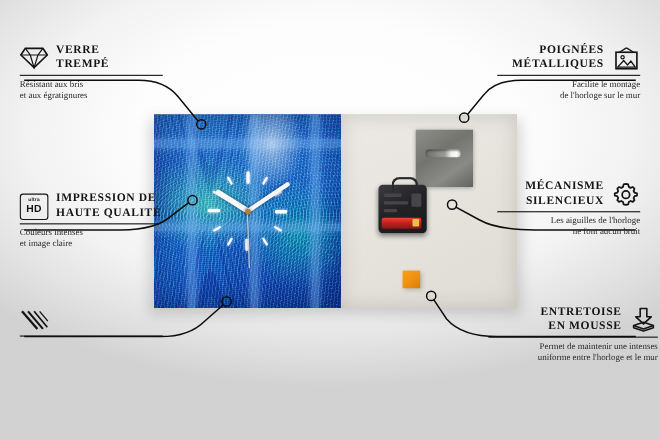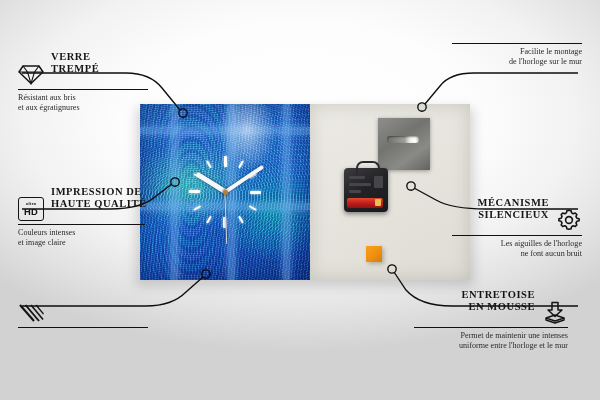--- a/index.html
+++ b/index.html
@@ -100,21 +100,21 @@
   .callout .rule{height:1.3px;background:#111;margin:3px 0 3px;}
   .callout .sub{
     font-family:"Liberation Serif", serif;font-size:8.1px;line-height:10px;color:#2a2a2a;white-space:pre-line;
   }
   .left .row{justify-content:flex-start;}
   .left .ttl{text-align:left;}
   .left .sub{text-align:left;}
   .right .row{justify-content:flex-end;}
   .right .ttl{text-align:right;}
   .right .sub{text-align:right;}
-  .ico{flex:0 0 auto;width:26px;height:24px;display:flex;align-items:center;justify-content:center;margin-top:22px;}
+  .ico{flex:0 0 auto;width:26px;height:24px;display:flex;align-items:center;justify-content:center;}
   .ico svg{display:block;}
   #hd-badge{
     width:25px;height:22px;border:1.4px solid #141414;border-radius:3px;
     display:flex;flex-direction:column;align-items:center;justify-content:center;line-height:1;
   }
   #hd-badge .u{font-family:"Liberation Sans",sans-serif;font-size:4.4px;font-weight:bold;letter-spacing:.2px;color:#141414;}
   #hd-badge .h{font-family:"Liberation Sans",sans-serif;font-size:9.4px;font-weight:bold;letter-spacing:.3px;color:#141414;margin-top:.5px;}
   
   #links{position:absolute;left:0;top:0;width:600px;height:400px;pointer-events:none;}
   #links path{fill:none;stroke:#0d0d0d;stroke-width:1.35;}
@@ -260,42 +260,54 @@
           <path d="M7.5 3 L21 19" stroke="#141414" stroke-width="1.9" fill="none"></path>
           <path d="M13 3 L25 17.5" stroke="#141414" stroke-width="1.6" fill="none"></path>
           <path d="M18 3 L25.5 12" stroke="#141414" stroke-width="1.2" fill="none"></path>
         </svg>
       </span>
     </div>
     <div class="rule" style="width:130px"></div>
   </div>
 
   <div class="callout right" style="left:452px;top:40px;width:130px;">
+    <div class="row">
+      <span class="ttl">POIGNÉES
+MÉTALLIQUES</span>
+      <span class="ico">
+        <svg width="25" height="22" viewBox="0 0 25 22">
+          <path d="M12.5 1.5 L6 5.5 M12.5 1.5 L19 5.5" stroke="#141414" stroke-width="1.2" fill="none"></path>
+          <rect x="3" y="5.5" width="19" height="15" fill="none" stroke="#141414" stroke-width="1.5"></rect>
+          <circle cx="9" cy="10" r="1.5" fill="none" stroke="#141414" stroke-width="1.1"></circle>
+          <path d="M4.5 19 L10 13 L13.5 17 L16.5 13.5 L20.5 19 Z" fill="none" stroke="#141414" stroke-width="1.2"></path>
+        </svg>
+      </span>
+    </div>
     <div class="rule" style="width:130px"></div>
     <div class="sub">Facilite le montage
 de l'horloge sur le mur</div>
   </div>
 
-  <div class="callout right" style="left:452px;top:186px;width:130px;">
+  <div class="callout right" style="left:452px;top:164px;width:130px;">
     <div class="row">
       <span class="ttl">MÉCANISME
 SILENCIEUX</span>
       <span class="ico">
         <svg width="24" height="24" viewBox="0 0 24 24">
           <path d="M12 2.2 l2.1 .5 .5 2.2 1.6 .9 2.1-.8 1.5 1.5 -.8 2.1 .9 1.6 2.2 .5 0 2.1 -2.2 .5 -.9 1.6 .8 2.1 -1.5 1.5 -2.1-.8 -1.6 .9 -.5 2.2 -2.1 .5 -2.1-.5 -.5-2.2 -1.6-.9 -2.1 .8 -1.5-1.5 .8-2.1 -.9-1.6 -2.2-.5 0-2.1 2.2-.5 .9-1.6 -.8-2.1 1.5-1.5 2.1 .8 1.6-.9 .5-2.2 Z" fill="none" stroke="#141414" stroke-width="1.6" stroke-linejoin="round"></path>
           <circle cx="12" cy="12" r="3.4" fill="none" stroke="#141414" stroke-width="1.6"></circle>
         </svg>
       </span>
     </div>
     <div class="rule" style="width:130px"></div>
     <div class="sub">Les aiguilles de l'horloge
 ne font aucun bruit</div>
   </div>
 
-  <div class="callout right" style="left:414px;top:278px;width:154px;">
+  <div class="callout right" style="left:444px;top:278px;width:154px;">
     <div class="row">
       <span class="ttl">ENTRETOISE
 EN MOUSSE</span>
       <span class="ico">
         <svg width="24" height="23" viewBox="0 0 24 23">
           <path d="M9 1.5 H15 V9 H19 L12 15.5 L5 9 H9 Z" fill="none" stroke="#141414" stroke-width="1.5" stroke-linejoin="round"></path>
           <path d="M3 17 L12 14 L21 17 L12 20 Z" fill="none" stroke="#141414" stroke-width="1.4" stroke-linejoin="round"></path>
           <path d="M3 17 v2 l9 3 9-3 v-2" fill="none" stroke="#141414" stroke-width="1.4" stroke-linejoin="round"></path>
         </svg>
       </span>

